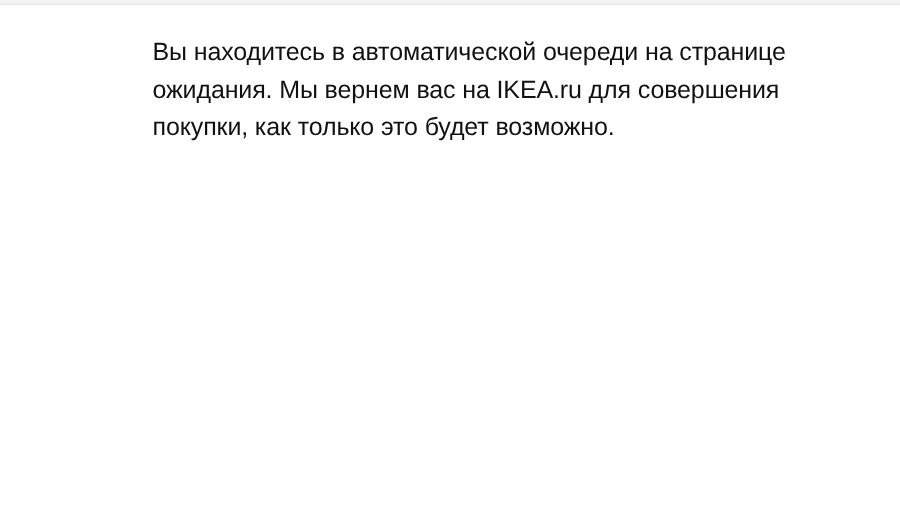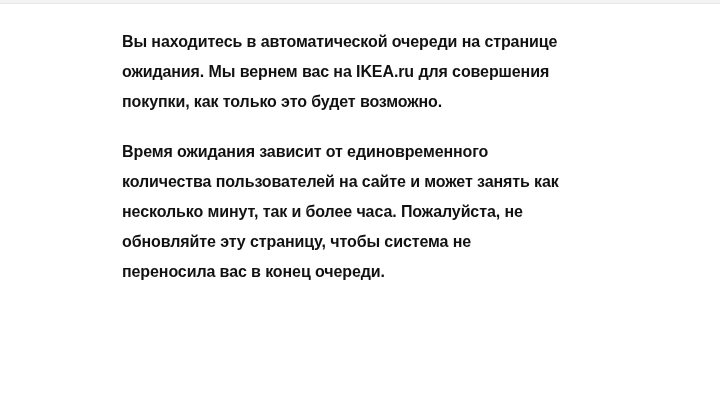--- a/index.html
+++ b/index.html
@@ -24,35 +24,30 @@
   }
   .content {
     position: absolute;
     top: 4px;
     left: 122px;
     width: 560px;
     padding-top: 23px;
   }
   .para {
     margin: 0 0 20px 0;
-    font-size: 16px;
+    font-size: 20px;
     line-height: 30px;
-    font-weight: 700;
+    font-weight: 400;
     letter-spacing: -0.1px;
     color: #111111;
     white-space: pre;
   }
 </style>
 </head>
 <body>
 
 <div class="top-strip"></div>
 
 <main class="content">
   <p class="para">Вы находитесь в автоматической очереди на странице
 ожидания. Мы вернем вас на IKEA.ru для совершения
 покупки, как только это будет возможно.</p>
-  <p class="para">Время ожидания зависит от единовременного
-количества пользователей на сайте и может занять как
-несколько минут, так и более часа. Пожалуйста, не
-обновляйте эту страницу, чтобы система не
-переносила вас в конец очереди.</p>
 </main>
 
 </body></html>

